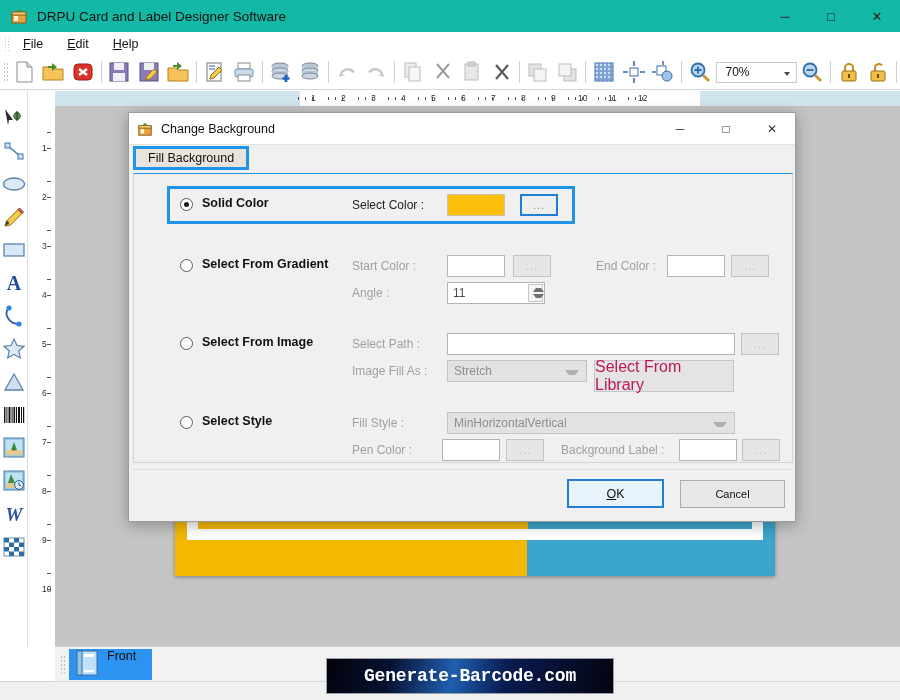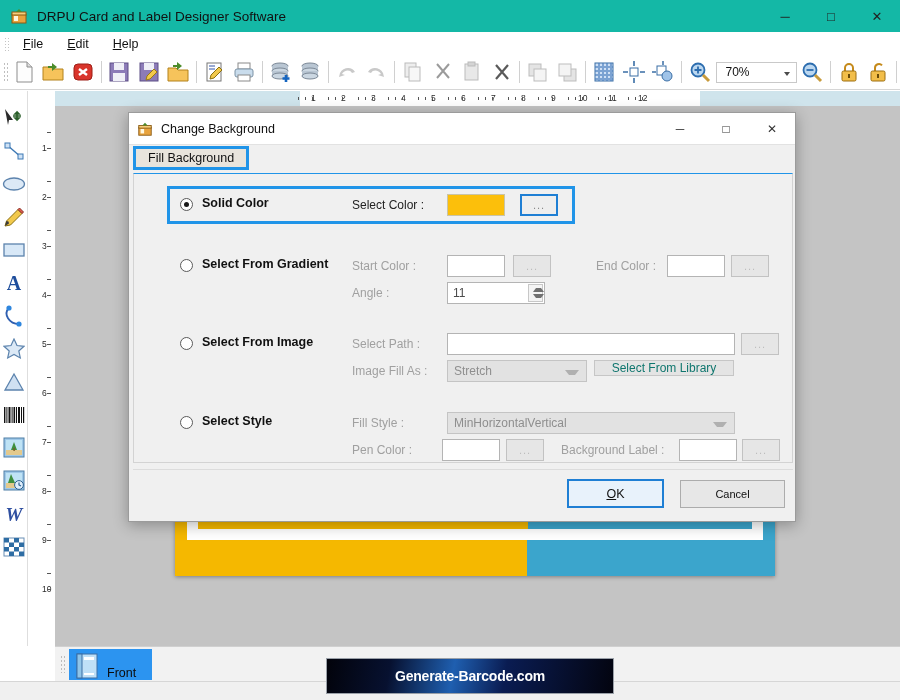--- a/index.html
+++ b/index.html
@@ -129,36 +129,36 @@
   
   .tabstrip {
     position:absolute; left:55px; top:646px; width:845px; height:35px;
     background:#f2f2f2; border-top:1px solid #d0d0d0;
     display:flex; align-items:center;
   }
   .tab-grip { width:6px; height:18px; margin-left:5px; margin-right:3px;
     background-image:radial-gradient(#bcbcbc 40%, transparent 41%);
     background-size:3px 4px; }
   .page-tab {
-    display:flex; align-items:flex-end; gap:7px; height:31px;
+    display:flex; align-items:flex-start; gap:7px; height:31px;
     background:#2C94F0; padding:0 16px 0 5px; color:#0d0d0d; font-size:12.5px;
   }
   .statusbar {
     position:absolute; left:0; top:681px; width:900px; height:19px;
     background:#f0f0f0; border-top:1px solid #d6d6d6;
   }
 
   
   .watermark {
     position:absolute; left:326px; top:658px; width:288px; height:36px;
     background:linear-gradient(100deg,#02030b 0%,#071130 22%,#1f5fb0 44%,#0a1c52 62%,#03040f 100%);
     border:1px solid #9aa0a8;
     display:flex; align-items:center; justify-content:center;
-    color:#ffffff; font-size:14px; font-weight:bold; letter-spacing:-.2px;
-    font-family:Liberation Sans, sans-serif;
+    color:#ffffff; font-size:18px; font-weight:bold; letter-spacing:-.2px;
+    font-family:Liberation Mono, monospace;
   }
 
   
   .dialog {
     position:absolute; left:128px; top:112px; width:668px; height:410px;
     background:#f0f0f0; border:1px solid #9b9b9b;
     box-shadow:0 3px 14px rgba(0,0,0,.30);
   }
   .dlg-title {
     height:32px; background:#ffffff; display:flex; align-items:center;
@@ -233,22 +233,22 @@
     height:22px; background:#e2e2e2; border:1px solid #c4c4c4;
     display:inline-flex; align-items:center; position:relative; vertical-align:middle;
   }
   .combo span { padding-left:6px; font-size:12px; color:#8e8e8e; }
   .combo .caret {
     position:absolute; right:7px; top:9px;
     border-left:4px solid transparent; border-right:4px solid transparent;
     border-top:5px solid #b0b0b0;
   }
   .btn-disabled {
-    height:16px; background:#e4e4e4; border:1px solid #c6c6c6; color:#0f766e;
-    font-size:12px; display:inline-flex; align-items:center; justify-content:center;
+    height:32px; background:#e4e4e4; border:1px solid #c6c6c6; color:#be185d;
+    font-size:16px; display:inline-flex; align-items:center; justify-content:center;
     vertical-align:middle;
   }
   .solid-highlight {
     position:absolute; left:33px; top:12px; width:408px; height:38px;
     border:3px solid #2094E8; background:#f0f0f0;
   }
   .dlg-footer {
     position:absolute; left:4px; top:356px; width:660px; height:48px;
     background:#f0f0f0; border-top:1px solid #dcdcdc;
     display:flex; align-items:center; justify-content:flex-end; padding-right:8px; gap:16px;

